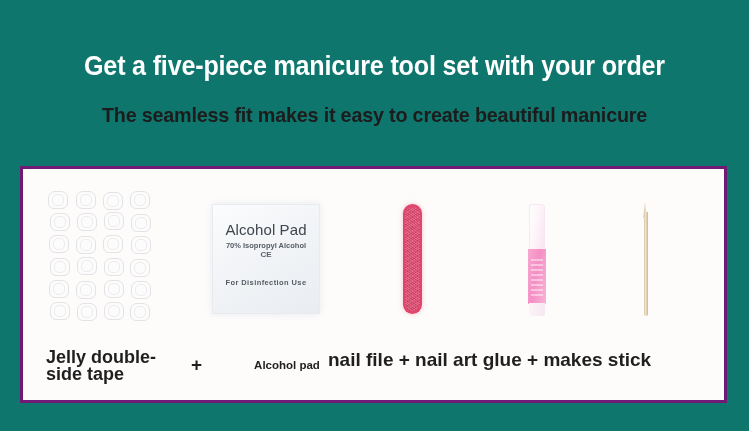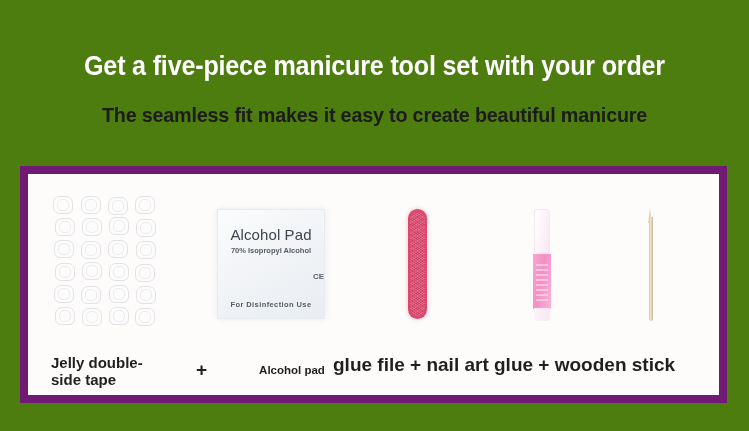--- a/index.html
+++ b/index.html
@@ -9,21 +9,21 @@
   body {
     width: 749px;
     height: 431px;
     overflow: hidden;
     font-family: "Liberation Sans", sans-serif;
   }
   #banner {
     position: relative;
     width: 749px;
     height: 431px;
-    background: #4d7c0f;
+    background: #0f766e;
     box-sizing: border-box;
   }
 
   
   #headline {
     position: absolute;
     top: 51px;
     left: 0;
     width: 749px;
     text-align: center;
@@ -64,21 +64,21 @@
   }
 
   
   #product-card {
     position: absolute;
     left: 20px;
     top: 166px;
     width: 707px;
     height: 237px;
     background: #fdfcfb;
-    border: 8px solid #701a75;
+    border: 3px solid #701a75;
     box-sizing: border-box;
   }
   #product-stage {
     position: absolute;
     left: 0;
     top: 0;
     right: 0;
     height: 172px;
   }
 
@@ -132,25 +132,23 @@
     color: #3f464e;
   }
   #pad-sub {
     margin-top: 3px;
     font-size: 7.5px;
     font-weight: bold;
     color: #555c64;
     text-align: center;
   }
   #pad-ce {
-    margin-top: 17px;
     font-size: 8px;
     font-weight: bold;
     color: #5a6068;
-    text-align: right;
   }
   #pad-use {
     margin-top: 19px;
     font-size: 7.5px;
     font-weight: bold;
     letter-spacing: 0.4px;
     color: #555c64;
   }
 
   
@@ -242,21 +240,21 @@
     left: 0;
     top: 172px;
     width: 701px;
     height: 59px;
   }
   #label-tape {
     position: absolute;
     left: 23px;
     top: 8px;
     width: 120px;
-    font-size: 15px;
+    font-size: 18px;
     font-weight: bold;
     color: #1f1f1f;
     line-height: 17px;
   }
   #label-plus {
     position: absolute;
     left: 168px;
     top: 14px;
     font-size: 19px;
     font-weight: bold;
@@ -343,17 +341,17 @@
         <div id="stick-tip"></div>
         <div id="stick-body"></div>
       </div>
 
     </div>
 
     <div id="labels">
       <div id="label-tape">Jelly double-side tape</div>
       <div id="label-plus">+</div>
       <div id="label-pad">Alcohol pad</div>
-      <div id="label-rest">glue file + nail art glue + wooden stick</div>
+      <div id="label-rest">nail file + nail art glue + makes stick</div>
     </div>
 
   </div>
 </div>
 
 </body></html>

